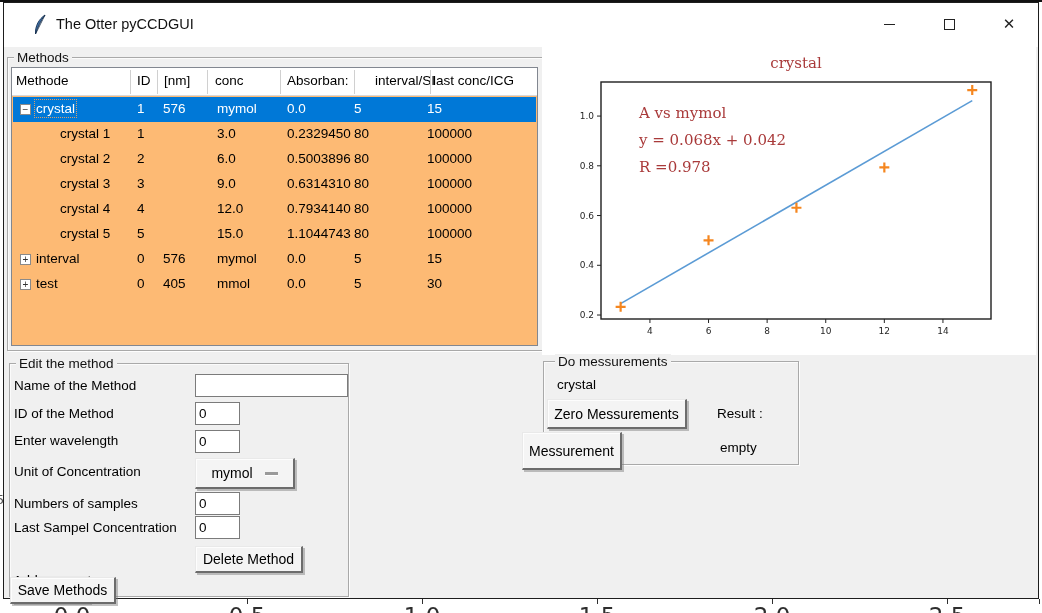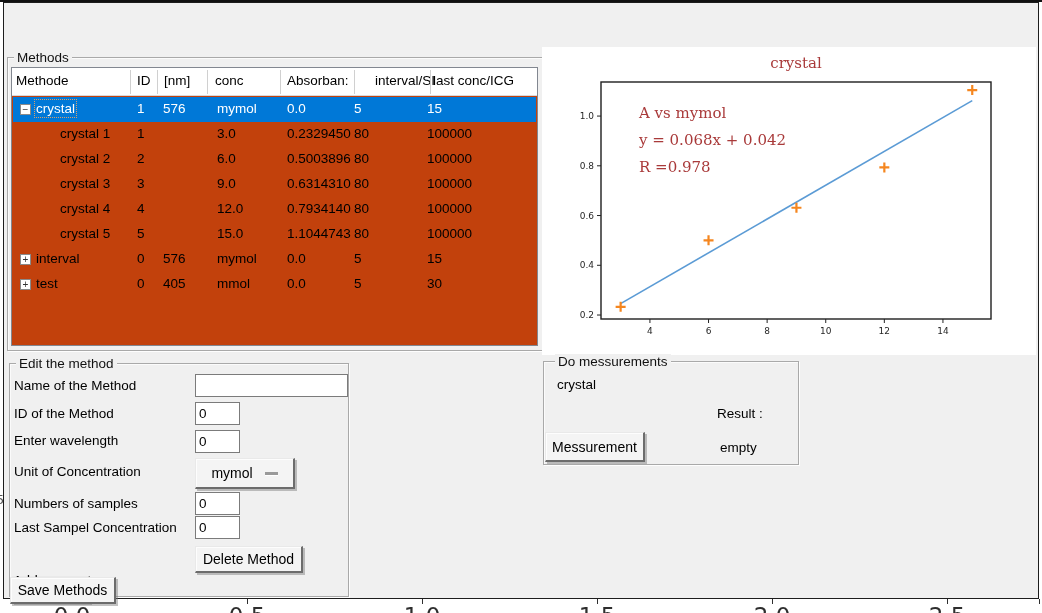--- a/index.html
+++ b/index.html
@@ -24,21 +24,21 @@
   #btn-max .box { width:11px; height:11px; border:1px solid #222; }
   #btn-close { font-size:15px; color:#222; }
   
   .groupbox { position:absolute; border:1px solid #a9a9a9; box-shadow:1px 1px 0 rgba(255,255,255,.9), inset 1px 1px 0 rgba(255,255,255,.7); }
   .grouplabel { position:absolute; background:#f0f0f0; padding:0 3px; font-size:13.5px; color:#111; z-index:3; }
   #methods-box { left:3px; top:54px; width:536px; height:294px; }
   #edit-box    { left:5px; top:360px; width:340px; height:234px; }
   #measure-box { left:539px; top:358px; width:256px; height:104px; }
   
   #tree { position:absolute; left:7px; top:64px; width:527px; height:279px;
-          background:#c2410c; border:1px solid #828790; font-size:13.5px; color:#000; overflow:hidden; }
+          background:#fdba74; border:1px solid #828790; font-size:13.5px; color:#000; overflow:hidden; }
   #tree-header { position:absolute; left:0; top:0; width:100%; height:28px; background:#fff; border-bottom:1px solid #d9d9d9; }
   .hcell { position:absolute; top:5px; white-space:nowrap; }
   .hsep  { position:absolute; top:2px; width:1px; height:24px; background:#d0d0d0; }
   .trow  { position:absolute; left:1px; width:523px; height:25px; }
   .trow.sel { background:#0078d7; color:#fff; }
   .cell { position:absolute; top:4px; white-space:nowrap; }
   .cell.focus { outline:1px dotted #d8a06a; outline-offset:1px; }
   .expander { position:absolute; left:7px; top:7px; width:11px; height:11px; background:#fff;
               border:1px solid #8a8a8a; color:#333; font:10px/9px "Liberation Sans", sans-serif;
               text-align:center; }
@@ -80,20 +80,34 @@
       <div class="bg-tick" style="left: 947px;"></div>
       <span class="bg-frag" style="top: 145px;">(</span>
       <span class="bg-frag" style="top: 428px;">(</span>
       <span class="bg-frag" style="top: 490px;">5</span>
       <span class="bg-frag" style="top: 570px;">(</span>
       <div class="bg-tick" style="left: 1039px;"></div>
     </div>
 
   <div id="window">
 
+    <div id="titlebar">
+      <svg id="feather" width="17" height="22" viewBox="0 0 17 22">
+        <path d="M13 1 C7 5 3 12 3.5 20 C5.5 13 9 6 13 1 Z" fill="#3f72a8" stroke="#1d3a5f" stroke-width="1"></path>
+        <path d="M3.5 20 C7 13 10 7 13 1" fill="none" stroke="#142a43" stroke-width="0.8"></path>
+      </svg>
+      <span id="app-title">The Otter pyCCDGUI</span>
+      <div class="winctl" id="btn-min">
+          <div class="bar"></div>
+        </div>
+      <div class="winctl" id="btn-max">
+          <div class="box"></div>
+        </div>
+      <div class="winctl" id="btn-close">✕</div>
+    </div>
 
     <div class="groupbox" id="methods-box"></div>
     <span class="grouplabel" style="left:10px; top:47px;">Methods</span>
     <div id="tree">
       <div id="tree-header">
           <span class="hcell" style="left: 4px;">Methode</span>
           <span class="hcell" style="left: 125px;">ID</span>
           <span class="hcell" style="left: 152px; text-align: center;">[nm]</span>
           <span class="hcell" style="left: 203px;">conc</span>
           <span class="hcell" style="left: 275px;">Absorban:</span>
@@ -237,18 +251,19 @@
         <span class="flabel" style="left: 10px; top: 517px;">Last Sampel Concentration</span>
         <input class="entry" value="0" style="left: 191px; top: 513px; width: 45px; height: 23px;">
       </div>
     <div class="tkbtn" style="left:8px;  top:573px; width:78px;  height:27px;">Add Method</div>
     <div class="tkbtn" style="left:6px;  top:574px; width:106px; height:27px;">Save Methods</div>
     <div class="tkbtn" style="left:191px;top:543px; width:108px; height:27px;">Delete Method</div>
 
     <div class="groupbox" id="measure-box"></div>
     <span class="grouplabel" style="left:551px; top:351px;">Do messurements</span>
     <span class="mtext" style="left:553px; top:374px;">crystal</span>
+    <div class="tkbtn" style="left:543px; top:396px; width:140px; height:30px;">Zero Messurements</div>
     <span class="mtext" style="left:713px; top:403px;">Result :</span>
-    <div class="tkbtn" style="left:541px; top:429px; width:100px; height:30px;text-align:center;">Messurement</div>
+    <div class="tkbtn" style="left:518px; top:429px; width:100px; height:38px;text-align:center;">Messurement</div>
     <span class="mtext" style="left:716px; top:437px;">empty</span>
 
   </div>
 </div>
 
 </body></html>

